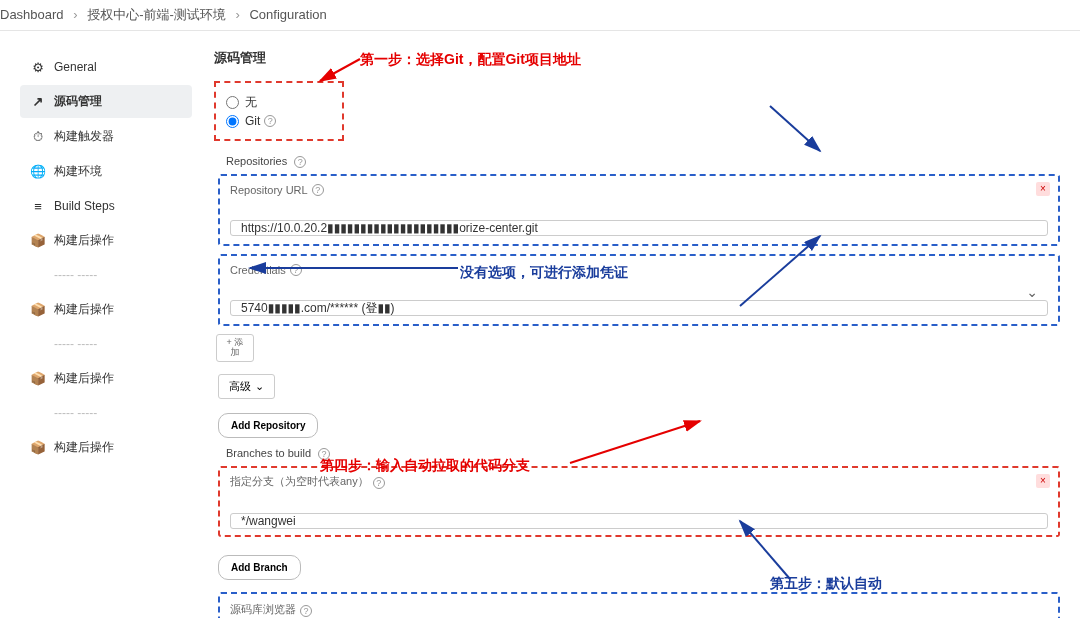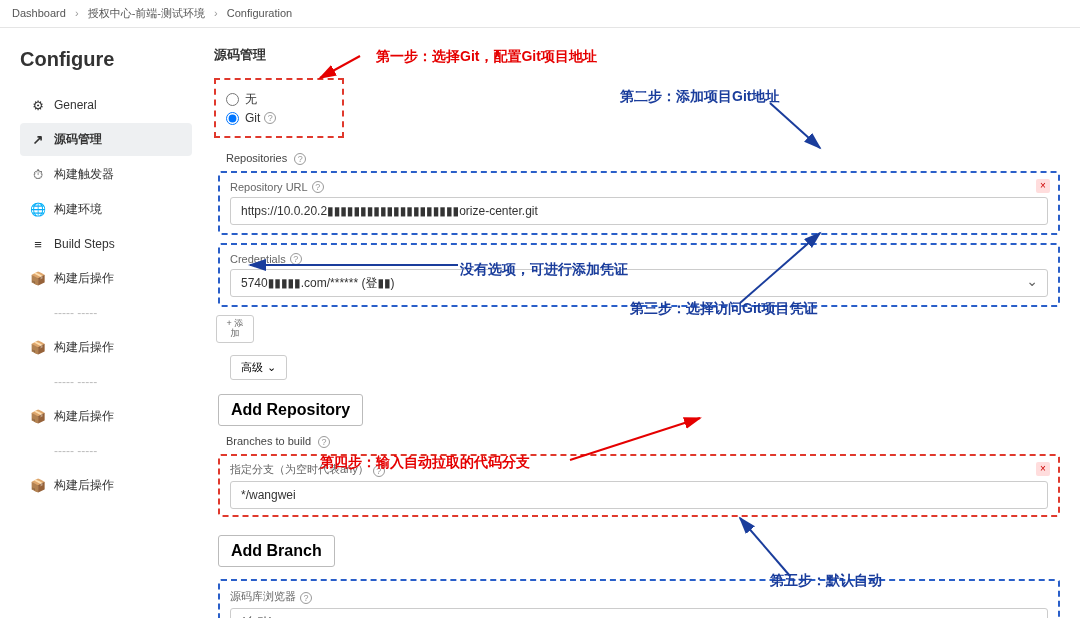--- a/index.html
+++ b/index.html
@@ -5,24 +5,24 @@
     * { margin: 0; padding: 0; box-sizing: border-box; }
     body {
       font-family: Arial, "Microsoft YaHei", sans-serif;
       font-size: 12px;
       background: #fff;
       color: #333;
       width: 1080px;
       position: relative;
     }
     .breadcrumb {
-      padding: 6px 12px;
+      padding: 6px 0;
       border-bottom: 1px solid #e5e5e5;
       color: #555;
-      font-size: 11px;
+      font-size: 13px;
     }
     .breadcrumb span { color: #555; }
     .breadcrumb .sep { margin: 0 6px; color: #999; }
     .main-wrap { display: flex; }
     .sidebar {
       width: 200px;
       padding: 20px 8px 20px 20px;
     }
     .sidebar h2 {
       font-size: 20px;
@@ -98,26 +98,27 @@
       margin: 0 20px 10px 4px;
       position: relative;
     }
     .form-label {
       font-size: 11px; color: #666;
       margin-bottom: 4px;
       display: flex; align-items: flex-end;
     }
     .form-input, .form-select {
       width: 100%;
-      padding: 6px 10px;
+      padding: 0 10px;
       border: 1px solid #ccc;
       border-radius: 3px;
       font-size: 12px;
       color: #333;
       background: #fff;
+      margin-top: 20px;
     }
     .form-select {
       appearance: none;
       background: #fff;
       position: relative;
     }
     .select-wrap {
       position: relative;
     }
     .select-wrap::after {
@@ -153,28 +154,28 @@
       text-align:center;
     }
     .adv-btn {
       border: 1px solid #ccc;
       border-radius: 3px;
       padding: 4px 10px;
       font-size: 11px;
       background: #fff;
       cursor: pointer;
       display: inline-flex; align-items: center;
-      margin: 8px 0 6px 16px;
+      margin: 8px 0 6px 4px;
     }
     .action-button {
       border: 1px solid #bbb;
       background: #fff;
-      border-radius: 3px;
+      border-radius: 10px;
       padding: 6px 12px;
-      font-size: 16px;
+      font-size: 10px;
       cursor: pointer;
       margin: 8px 0 6px 4px;
       font-weight: bold;
     }
     .annotation {
       position: absolute;
       font-weight: bold;
       font-size: 14px;
       pointer-events: none;
       white-space: nowrap;
@@ -195,21 +196,20 @@
   <span>Dashboard</span>
   <span class="sep">›</span>
   <span>授权中心-前端-测试环境</span>
   <span class="sep">›</span>
   <span>Configuration</span>
 </div>
 
 <div class="main-wrap">
 
   <div class="sidebar">
-    <h2>Configure</h2>
     <div class="side-item">
       <span class="icn">⚙</span>
       <span>General</span>
     </div>
     <div class="side-item active">
       <span class="icn">↗</span>
       <span>源码管理</span>
     </div>
     <div class="side-item">
       <span class="icn">⏱</span>
@@ -331,24 +331,22 @@
         <select class="form-select">
           <option>(自动)</option>
         </select>
       </div>
     </div>
 
     
     
 
     
-    <div class="annotation ann-red" style="top:20px; left:176px;">第一步：选择Git，配置Git项目地址</div>
-    <div class="annotation ann-blue" style="top:60px; left:420px;">第二步：添加项目Git地址</div>
+    <div class="annotation ann-red" style="top:20px; left:160px;">第一步：选择Git，配置Git项目地址</div>
     <div class="annotation ann-blue" style="top:233px; left:260px;">没有选项，可进行添加凭证</div>
-    <div class="annotation ann-blue" style="top:272px; left:430px;">第三步：选择访问Git项目凭证</div>
     <div class="annotation ann-red" style="top:426px; left:120px;text-align:center;">第四步：输入自动拉取的代码分支</div>
     <div class="annotation ann-blue" style="top:544px; left:570px;">第五步：默认自动</div>
 
     <svg class="overlay" width="870" height="615">
       <defs>
         <marker id="ar-red" markerWidth="10" markerHeight="10" refX="8" refY="3" orient="auto">
           <path d="M0,0 L9,3 L0,6 Z" fill="#e50000"></path>
         </marker>
         <marker id="ar-blue" markerWidth="10" markerHeight="10" refX="8" refY="3" orient="auto">
           <path d="M0,0 L9,3 L0,6 Z" fill="#1a3d9c"></path>

